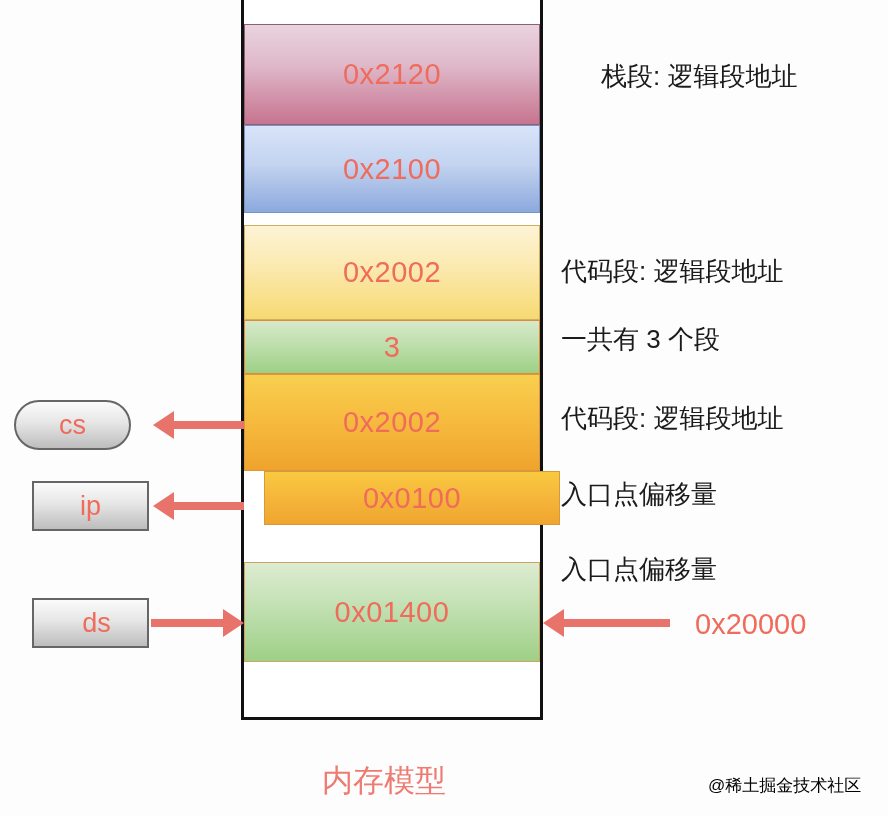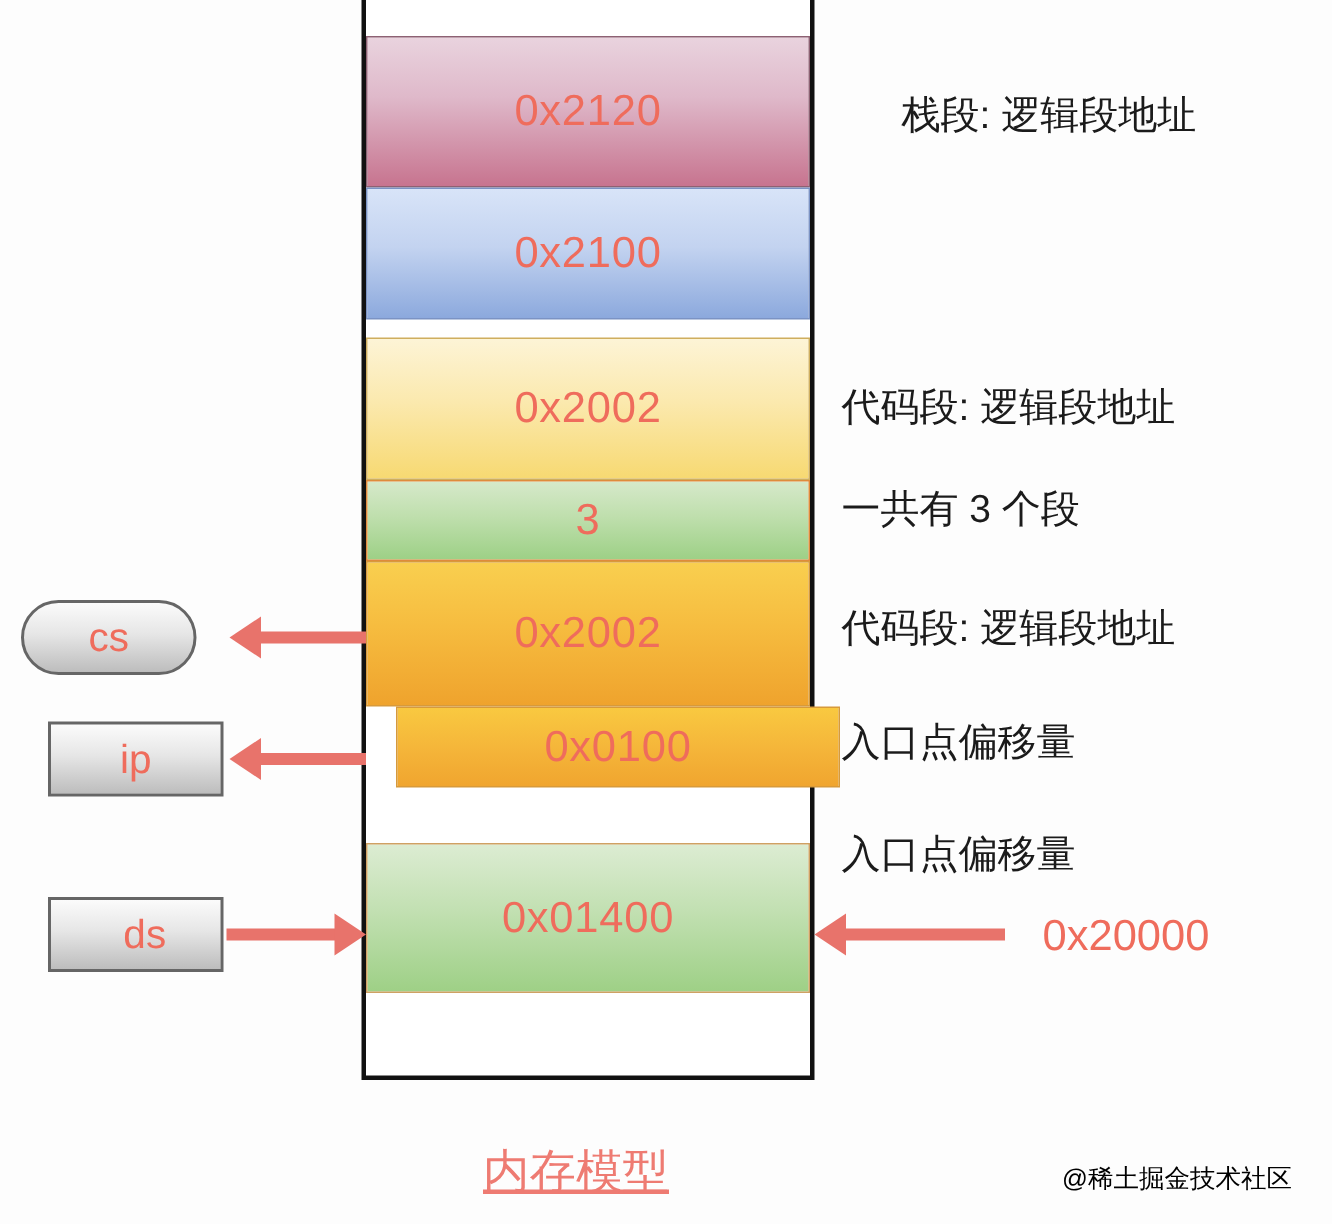--- a/index.html
+++ b/index.html
@@ -230,16 +230,16 @@
   </div>
 
   <div class="arrow left" style="left:172px; top:421px; width:72px;"></div>
   <div class="arrow left" style="left:172px; top:502px; width:72px;"></div>
 
   <div class="arrow right" style="left:151px; top:619px; width:74px;"></div>
 
   <div class="arrow left" style="left:562px; top:619px; width:108px;"></div>
   <div class="base-addr" style="left:695px; top:610px;">0x20000</div>
 
-  <div class="caption" style="left:322px; top:765px;text-decoration:underline;">内存模型</div>
+  <div class="caption" style="left:322px; top:765px;">内存模型</div>
   <div class="watermark" style="left:708px; top:777px;">@稀土掘金技术社区</div>
 
 </div>
 
 </body></html>

